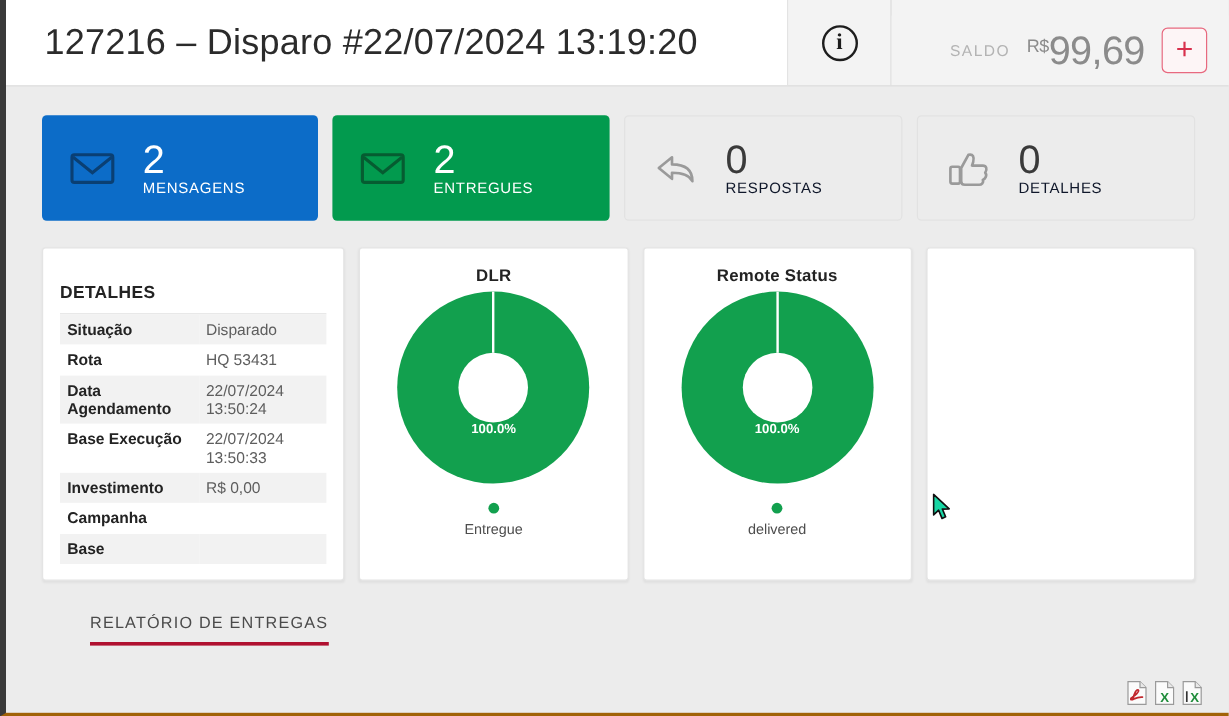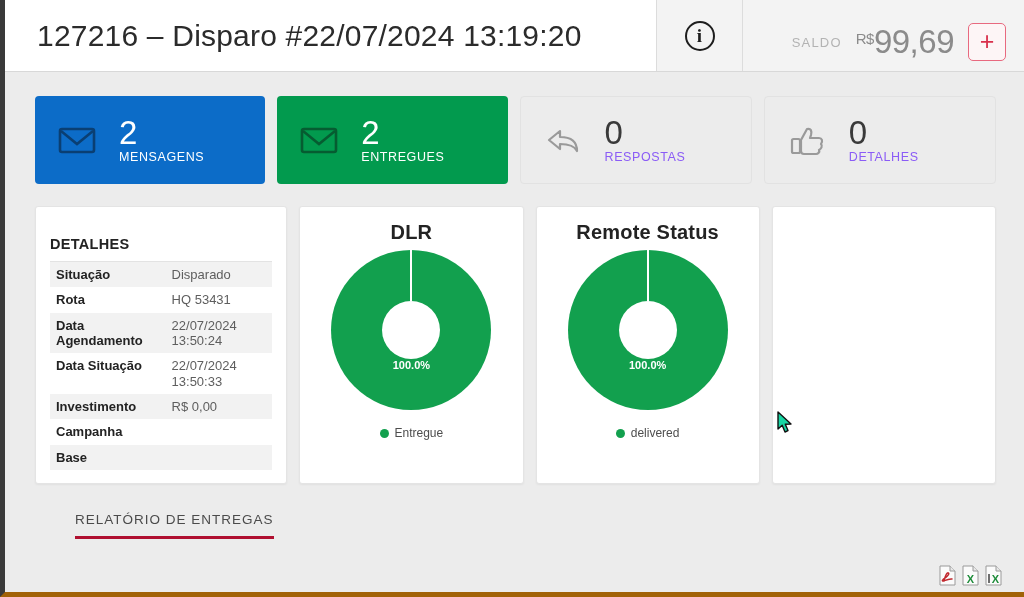--- a/index.html
+++ b/index.html
@@ -7,21 +7,21 @@
     width: 1024px; height: 597px;
     font-family: "Liberation Sans", sans-serif;
     background: #e9e9e9;
     overflow: hidden;
   }
   #root {
     position: relative;
     width: 1024px; height: 597px;
     background: #ececec;
     border-left: 5px solid #3a3a3a;
-    border-bottom: 5px solid #a16207;
+    border-bottom: 3px solid #a16207;
   }
 
   
   .header {
     display: flex; align-items: stretch;
     height: 72px;
     background: #f3f3f3;
     border-bottom: 1px solid #d8d8d8;
   }
   .header-title-wrap {
@@ -100,21 +100,21 @@
   .stat-card.grey  { background: #ececec; border: 1px solid #e2e2e2; }
   .stat-icon { width: 40px; height: 40px; flex: 0 0 40px; }
   .stat-text .stat-num {
     font-size: 33px; font-weight: 300; line-height: 1.05;
   }
   .stat-text .stat-lbl {
     font-size: 12.5px; letter-spacing: .6px; margin-top: -1px;
   }
   .blue .stat-num, .blue .stat-lbl, .green .stat-num, .green .stat-lbl { color: #ffffff; }
   .grey .stat-num { color: #3a3a3a; }
-  .grey .stat-lbl { color: #8b5cf6; }
+  .grey .stat-lbl { color: #0f172a; }
 
   
   .panel-row { display: flex; gap: 12px; margin-top: 22px; }
   .panel {
     flex: 1;
     background: #ffffff;
     border: 1px solid #e4e4e4;
     border-radius: 3px;
     height: 278px;
     box-shadow: 0 1px 2px rgba(0,0,0,.05);
@@ -133,21 +133,21 @@
   .details-table td {
     padding: 5px 4px 5px 6px;
     font-size: 13px;
     vertical-align: top;
     line-height: 1.18;
   }
   .details-table td.k { font-weight: bold; color: #232323; width: 52%; }
   .details-table td.v { color: #5e5e5e; white-space: pre-line; }
 
   .chart-title {
-    text-align: center; font-size: 20px; font-weight: bold;
+    text-align: center; font-size: 14px; font-weight: bold;
     color: #232323; padding-top: 14px; letter-spacing: .2px;
   }
   .donut-wrap {
     display: flex; justify-content: center; margin-top: 6px;
     position: relative;
   }
   .donut {
     width: 160px; height: 160px; border-radius: 50%;
     position: relative;
   }
@@ -164,21 +164,21 @@
   }
   .donut .pct {
     position: absolute; left: 50%; top: 72%;
     transform: translate(-50%,-50%);
     font-size: 11px; font-weight: bold; color: #ffffff;
     white-space: nowrap;
   }
   .legend {
     display: flex; align-items: center; justify-content: center;
     gap: 6px; margin-top: 16px;
-    font-size: 12px; color: #4d4d4d;
+    font-size: 12px; color: #4d4d4d; flex-direction: column;
   }
   .legend .dot { width: 9px; height: 9px; border-radius: 50%; }
 
   
   .tabs { margin: 26px 0 0 40px; }
   .tab {
     display: inline-block;
     font-size: 13.5px; color: #4b4b4b; letter-spacing: 1px;
     padding-bottom: 9px;
     border-bottom: 3px solid #b01030;
@@ -290,21 +290,21 @@
           <tr>
             <td class="k">Rota</td>
             <td class="v">HQ 53431</td>
           </tr>
           <tr class="odd">
             <td class="k">Data Agendamento</td>
             <td class="v">22/07/2024
 13:50:24</td>
           </tr>
           <tr>
-            <td class="k">Data Situação</td>
+            <td class="k">Base Execução</td>
             <td class="v">22/07/2024
 13:50:33</td>
           </tr>
           <tr class="odd">
             <td class="k">Investimento</td>
             <td class="v">R$ 0,00</td>
           </tr>
           <tr>
             <td class="k">Campanha</td>
             <td class="v"></td>

